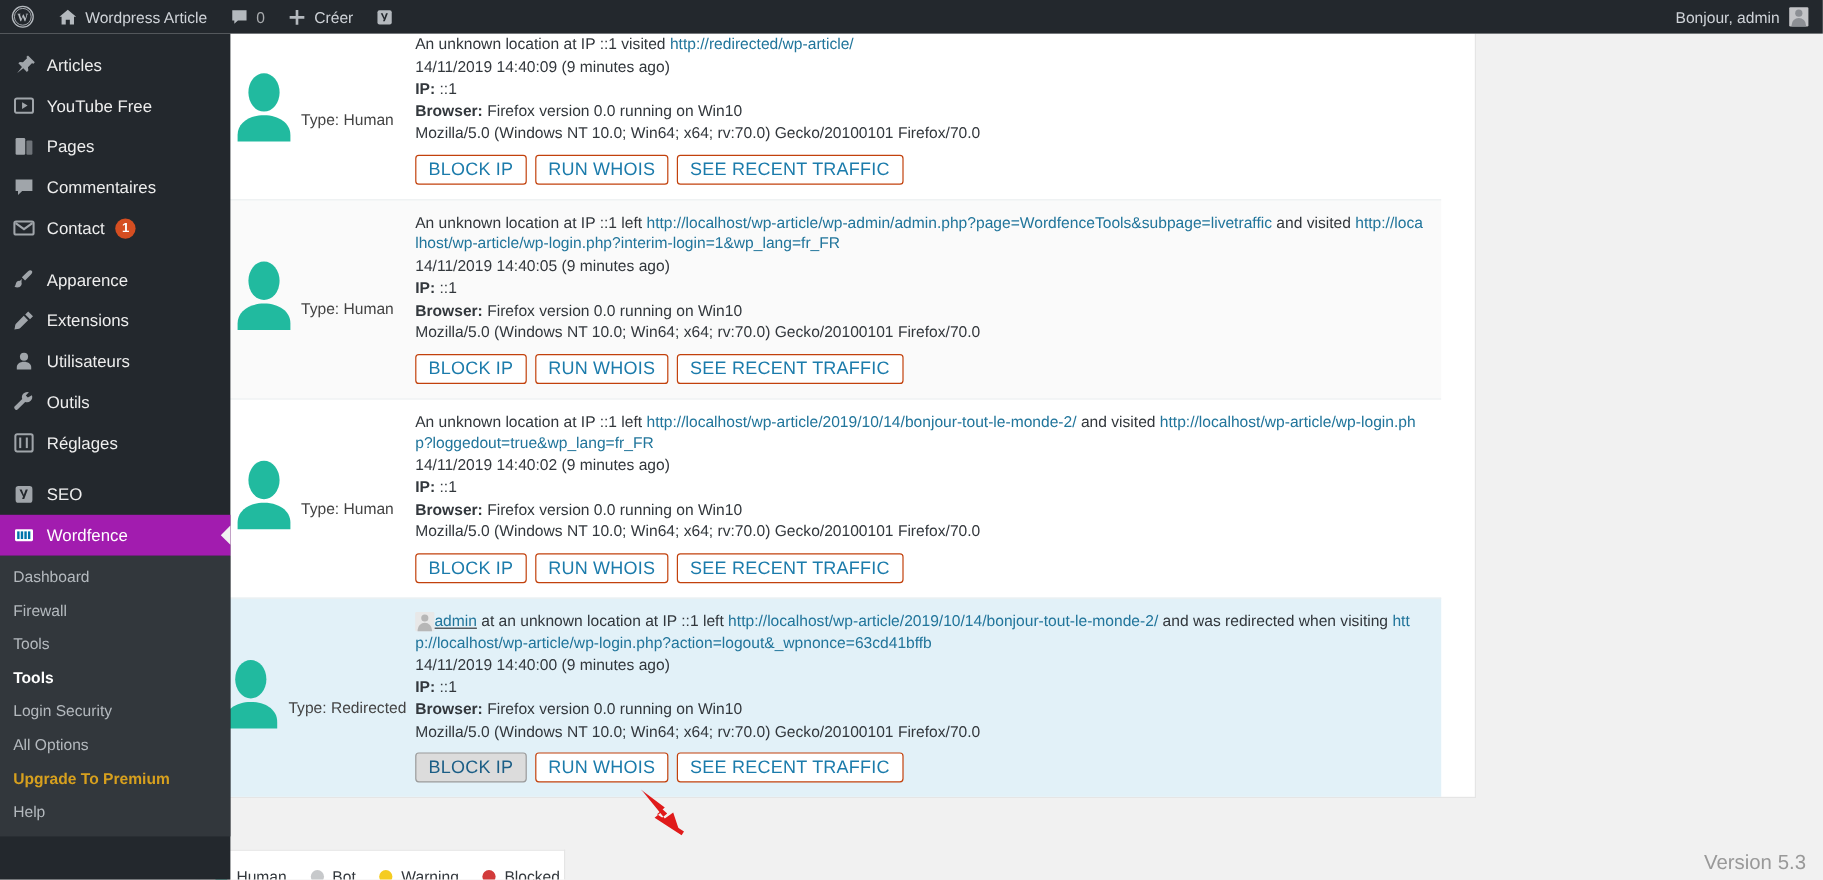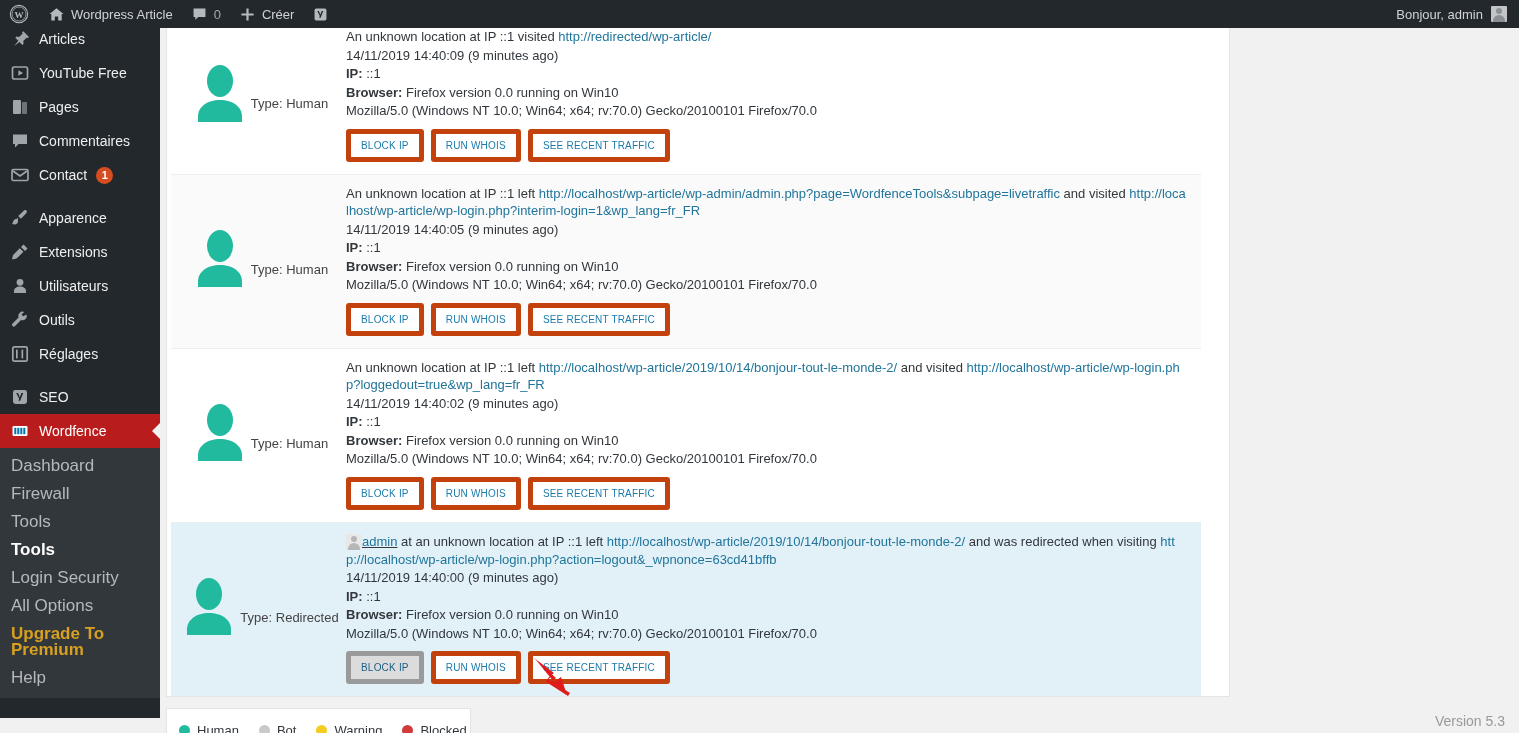--- a/index.html
+++ b/index.html
@@ -41,54 +41,54 @@
   .ab-avatar:after {
     content:""; position:absolute; left:2px; top:9px; width:12px; height:9px;
     border-radius:6px 6px 0 0; background:#8c8f94;
   }
   .wp-logo { width: 20px; height: 20px; display:block; }
   .ab-icon { width: 17px; height: 17px; display:block; fill:#b4b9be; }
   .ab-count { color: #a7aaad; }
 
   
   #adminmenu {
-    position: absolute; top: 13px; left: 0;
-    width: 160px; height: 705px;
+    position: absolute; top: 28px; left: 0;
+    width: 192px; height: 705px;
     background: #23282d;
     color: #b4b9be;
     font-size: 14px;
     z-index: 40;
   }
   .menu-sep { height: 9px; }
   .menu-item {
     display: flex; align-items: center; gap: 9px;
     padding: 7px 0 7px 10px;
     color: #eee; line-height: 18px; white-space: nowrap;
   }
   .menu-item .mi-icon { width: 20px; height: 20px; flex: none; display:block; fill:#a0a5aa; }
   .menu-item .mi-label { font-size: 14px; }
   .menu-item.current {
-    background: #b91c1c; color: #fff; position: relative;
+    background: #a21caf; color: #fff; position: relative;
   }
   .menu-item.current .mi-icon { fill: #fff; }
   .menu-item.current:after {
     content: "";
     position: absolute; right: 0; top: 50%; margin-top: -8px;
     border-style: solid; border-width: 8px 8px 8px 0;
     border-color: transparent #f1f1f1 transparent transparent;
   }
   .badge {
     background: #d54e21; color: #fff; border-radius: 10px;
     font-size: 11px; line-height: 17px; min-width: 17px; height: 17px;
     padding: 0 5px; text-align: center; display:inline-block; font-weight: 600;
   }
   .submenu { background: #32373c; padding: 4px 0 6px 0; }
   .submenu-item {
     display: block; padding: 6px 0 6px 11px;
-    font-size: 17px; color: #b4b9be; line-height: 16px;
+    font-size: 13px; color: #b4b9be; line-height: 16px;
   }
   .submenu-item.current { color: #fff; font-weight: 700; }
   .submenu-item.premium { color: #d7a01e; font-weight: 700; }
 
   
   #content {
     position: absolute; top: 28px; left: 160px;
     width: 1359px; height: 705px;
     background: #f1f1f1;
     overflow: hidden;
@@ -141,24 +141,24 @@
     content:""; position:absolute; left:5px; top:2px; width:6px; height:6px; border-radius:50%; background:#b7b7b7;
   }
   .lt-user .mini-avatar:after {
     content:""; position:absolute; left:2px; top:9px; width:12px; height:9px; border-radius:6px 6px 0 0; background:#b7b7b7;
   }
   .lt-username { color: #21759b; font-weight: 400; }
 
   .lt-actions { margin-top: 9px; display: flex; gap: 7px; }
   .lt-btn {
     font-family: "Liberation Sans", sans-serif;
-    font-size: 10px; letter-spacing: .2px;
+    font-size: 15px; letter-spacing: .2px;
     color: #1b7bab;
     background: #fff;
-    border: 5px solid #c2410c;
+    border: 1px solid #c2410c;
     border-radius: 3px;
     padding: 5px 10px 5px 10px;
     line-height: 13px;
     cursor: pointer;
     white-space: nowrap;
     text-align: right;
   }
   .lt-btn.pressed { background: #dcdcdc; border-color: #9a9a9a; color: #1b5e86; }
 
   
@@ -175,21 +175,21 @@
     display: flex; align-items: center; gap: 20px;
     font-size: 13px; color: #32373c;
     box-shadow: 0 1px 1px rgba(0,0,0,.04);
   }
   .lg-item { display: flex; align-items: center; gap: 7px; white-space: nowrap; }
   .lg-dot { width: 11px; height: 11px; border-radius: 50%; display: inline-block; flex: none; }
 
   
   #version {
     position: absolute; right: 14px; bottom: 4px;
-    color: #999; font-size: 14px;
+    color: #999; font-size: 17px;
   }
 </style>
 </head>
 <body>
 
 <div id="adminbar">
   <div class="ab-item logo">
     <span>
       <svg class="wp-logo" viewBox="0 0 24 24" aria-hidden="true">
         <circle cx="12" cy="12" r="10.4" fill="none" stroke="#b4b9be" stroke-width="1.3"></circle>

